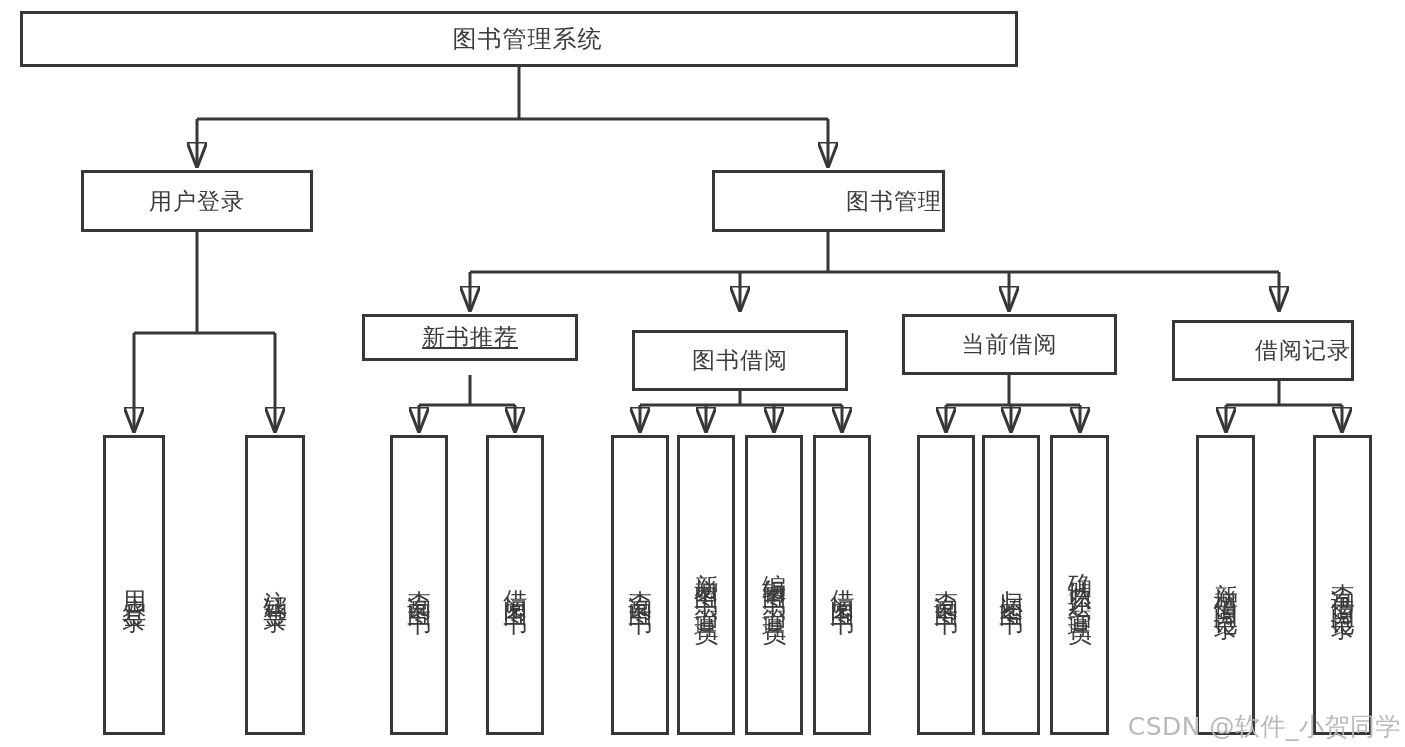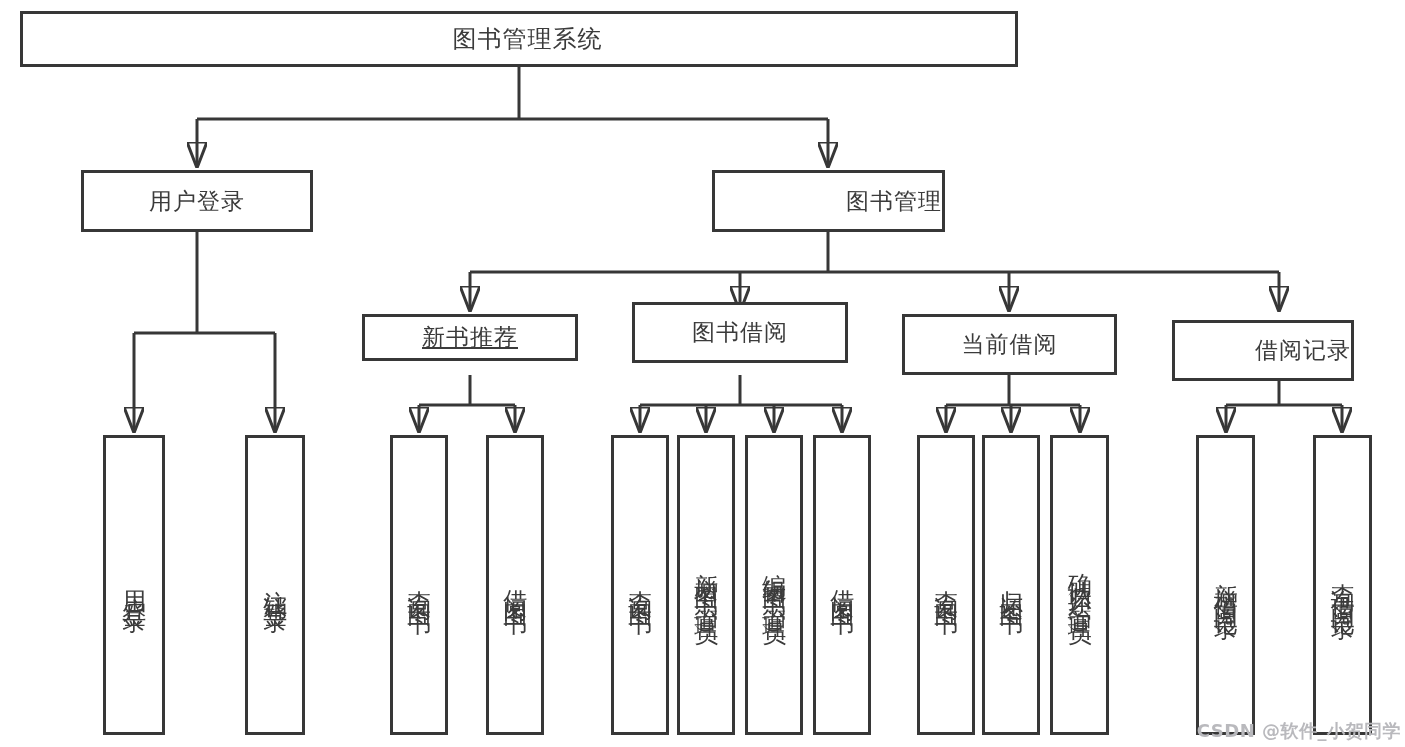--- a/index.html
+++ b/index.html
@@ -42,25 +42,24 @@
     position: absolute;
     left: 0; top: 0;
     width: 1405px; height: 747px;
     pointer-events: none;
   }
   svg.wires path { stroke: #373737; stroke-width: 3; fill: none; }
   .watermark {
     position: absolute;
     right: 4px;
     bottom: 4px;
-    font-size: 18px;
+    font-size: 25px;
     color: #b9b9bd;
     letter-spacing: 0.5px;
     white-space: nowrap;
-    font-weight: bold;
   }
 </style>
 </head>
 <body>
 
 <div class="canvas">
 
   <svg class="wires" viewBox="0 0 1405 747">
     <defs>
       <marker id="ah" markerUnits="userSpaceOnUse" markerWidth="26" markerHeight="20" viewBox="0 0 26 20" refX="24" refY="10" orient="auto">
@@ -116,21 +115,21 @@
   <div class="box" style="left:81px; top:170px; width:232px; height:62px;">
     <span class="h-label">用户登录</span>
   </div>
   <div class="box" style="left:712px; top:170px; width:233px; height:62px;justify-content:flex-end;">
     <span class="h-label">图书管理</span>
   </div>
 
   <div class="box" style="left:362px; top:314px; width:216px; height:47px;text-decoration:underline;">
     <span class="h-label">新书推荐</span>
   </div>
-  <div class="box" style="left:632px; top:302px; width:216px; height:61px;">
+  <div class="box" style="left:632px; top:330px; width:216px; height:61px;">
     <span class="h-label">图书借阅</span>
   </div>
   <div class="box" style="left:902px; top:314px; width:215px; height:61px;">
     <span class="h-label">当前借阅</span>
   </div>
   <div class="box" style="left:1172px; top:320px; width:182px; height:61px;justify-content:flex-end;">
     <span class="h-label">借阅记录</span>
   </div>
 
   <div class="box leaf" style="left:103px; width:62px;">

